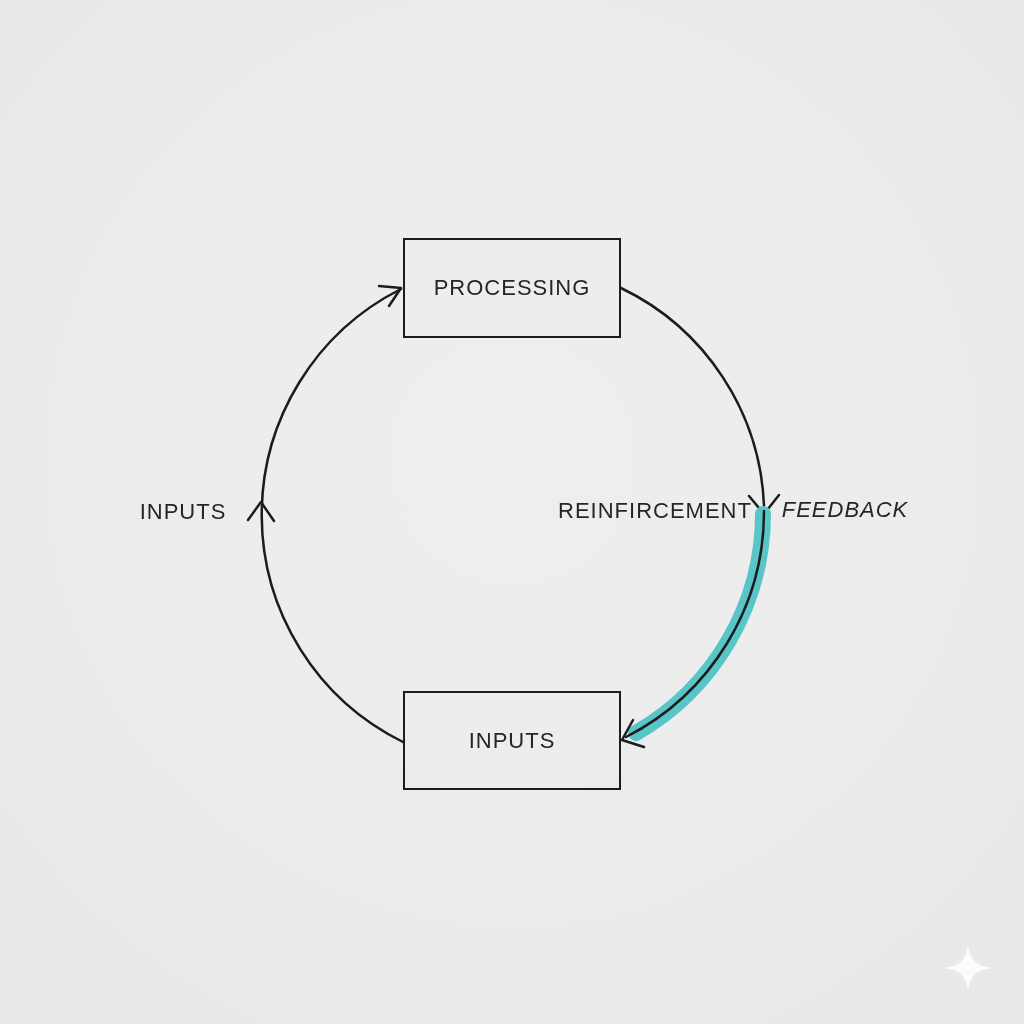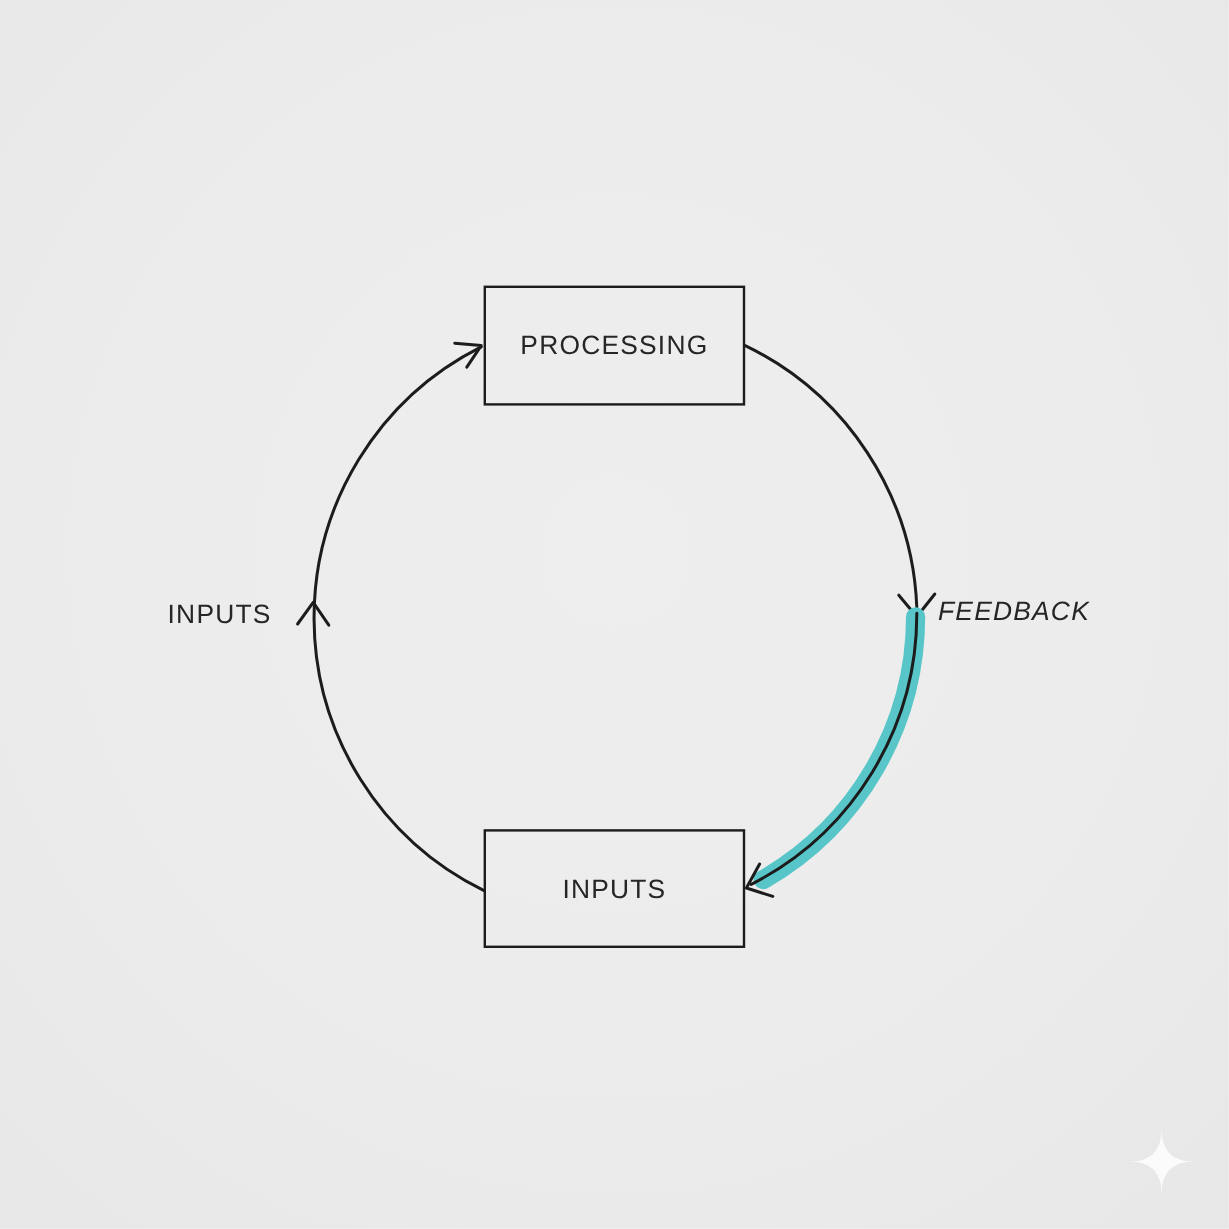--- a/index.html
+++ b/index.html
@@ -74,16 +74,17 @@
   <div id="processing-node" class="node-box">
     <span class="node-label">PROCESSING</span>
   </div>
 
   <div id="inputs-node" class="node-box">
     <span class="node-label">INPUTS</span>
   </div>
 
   <div id="label-inputs-left" class="float-label">INPUTS</div>
 
+  <div id="label-reinforcement" class="float-label">REINFIRCEMENT</div>
 
   <div id="label-feedback" class="float-label">FEEDBACK</div>
 
 </div>
 
 </body></html>

